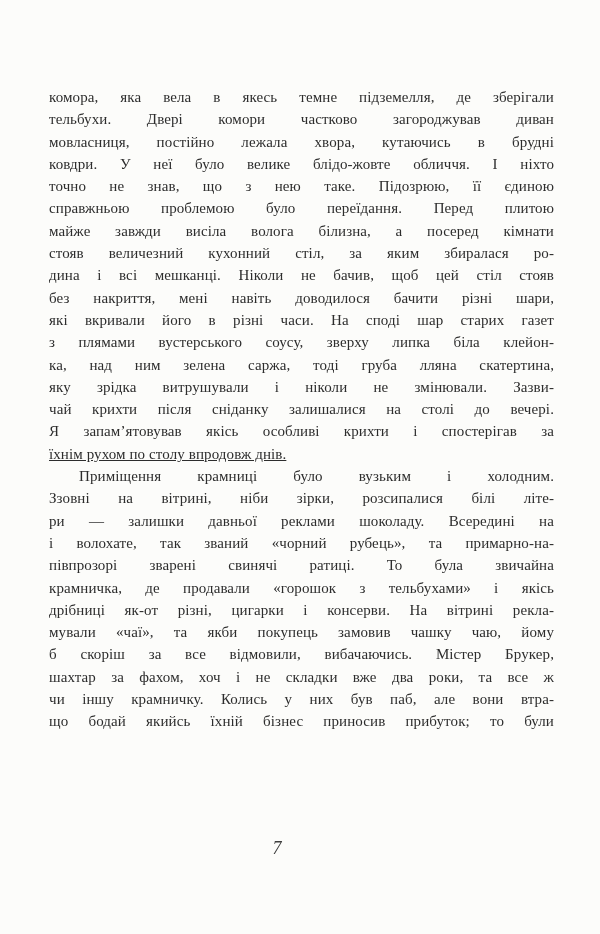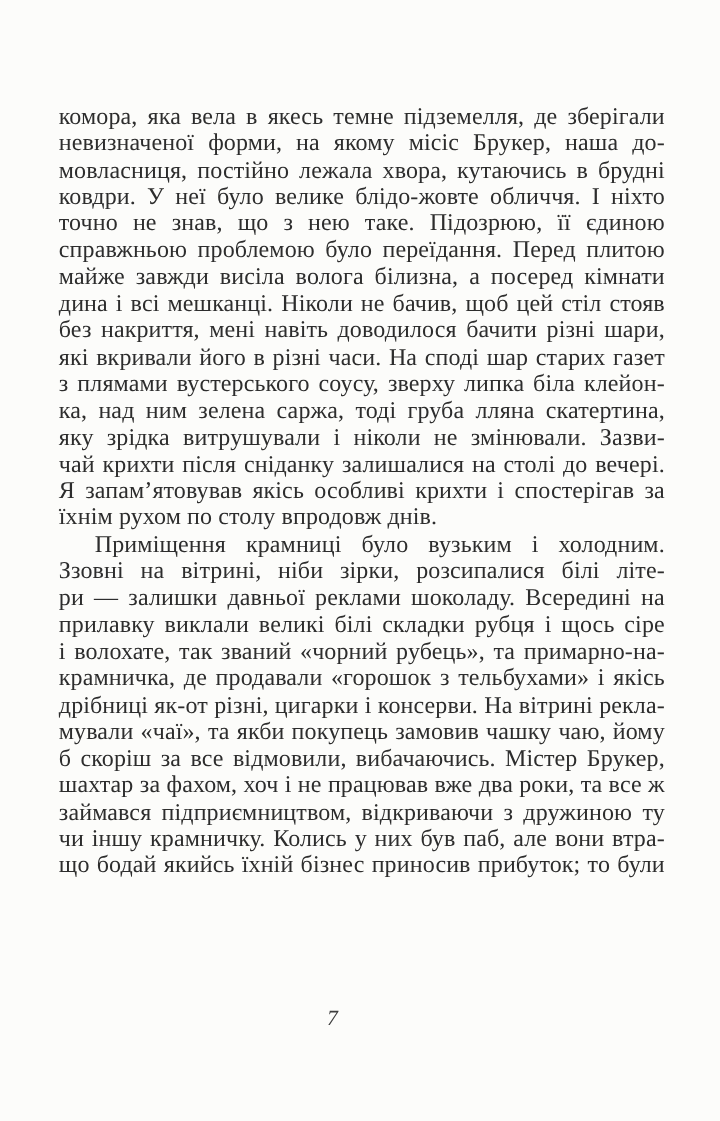--- a/index.html
+++ b/index.html
@@ -25,28 +25,29 @@
   .text-block {
     position: absolute;
     left: 49px;
     top: 86px;
     width: 505px;
     color: #2d2d2d;
   }
   .line {
     height: 22.3px;
     line-height: 22.3px;
-    font-size: 20px;
+    font-size: 15px;
     white-space: nowrap;
     text-align: justify;
     text-align-last: justify;
     letter-spacing: 0.1px;
   }
   .line.noj {
     text-align-last: left;
+    text-decoration: underline;
   }
   .line.ind {
     text-indent: 30px;
   }
   .page-number {
     position: absolute;
     top: 838px;
     left: 252px;
     width: 50px;
     text-align: center;
@@ -54,43 +55,43 @@
     font-style: italic;
     color: #3d3d3d;
   }
 </style>
 </head>
 <body>
 
 <div class="book-page">
   <div class="text-block">
       <div class="line">комора, яка вела в якесь темне підземелля, де зберігали</div>
-      <div class="line">невизначеної форми, на якому місіс Брукер, наша до-</div>
+      <div class="line">тельбухи. Двері комори частково загороджував диван</div>
       <div class="line">мовласниця, постійно лежала хвора, кутаючись в брудні</div>
       <div class="line">ковдри. У неї було велике блідо-жовте обличчя. І ніхто</div>
       <div class="line">точно не знав, що з нею таке. Підозрюю, її єдиною</div>
       <div class="line">справжньою проблемою було переїдання. Перед плитою</div>
       <div class="line">майже завжди висіла волога білизна, а посеред кімнати</div>
+      <div class="line">стояв величезний кухонний стіл, за яким збиралася ро-</div>
       <div class="line">дина і всі мешканці. Ніколи не бачив, щоб цей стіл стояв</div>
       <div class="line">без накриття, мені навіть доводилося бачити різні шари,</div>
       <div class="line">які вкривали його в різні часи. На споді шар старих газет</div>
       <div class="line">з плямами вустерського соусу, зверху липка біла клейон-</div>
       <div class="line">ка, над ним зелена саржа, тоді груба лляна скатертина,</div>
       <div class="line">яку зрідка витрушували і ніколи не змінювали. Зазви-</div>
       <div class="line">чай крихти після сніданку залишалися на столі до вечері.</div>
       <div class="line">Я запам’ятовував якісь особливі крихти і спостерігав за</div>
       <div class="line noj">їхнім рухом по столу впродовж днів.</div>
       <div class="line ind">Приміщення крамниці було вузьким і холодним.</div>
       <div class="line">Ззовні на вітрині, ніби зірки, розсипалися білі літе-</div>
       <div class="line">ри — залишки давньої реклами шоколаду. Всередині на</div>
-      <div class="line">прилавку виклали великі білі складки рубця і щось сіре</div>
       <div class="line">і волохате, так званий «чорний рубець», та примарно-на-</div>
+      <div class="line">півпрозорі зварені свинячі ратиці. То була звичайна</div>
       <div class="line">крамничка, де продавали «горошок з тельбухами» і якісь</div>
       <div class="line">дрібниці як-от різні, цигарки і консерви. На вітрині рекла-</div>
       <div class="line">мували «чаї», та якби покупець замовив чашку чаю, йому</div>
       <div class="line">б скоріш за все відмовили, вибачаючись. Містер Брукер,</div>
-      <div class="line">шахтар за фахом, хоч і не працював вже два роки, та все ж</div>
-      <div class="line">займався підприємництвом, відкриваючи з дружиною ту</div>
+      <div class="line">шахтар за фахом, хоч і не складки вже два роки, та все ж</div>
       <div class="line">чи іншу крамничку. Колись у них був паб, але вони втра-</div>
       <div class="line">що бодай якийсь їхній бізнес приносив прибуток; то були</div>
     </div>
   <div class="page-number">7</div>
 </div>
 
 </body></html>

